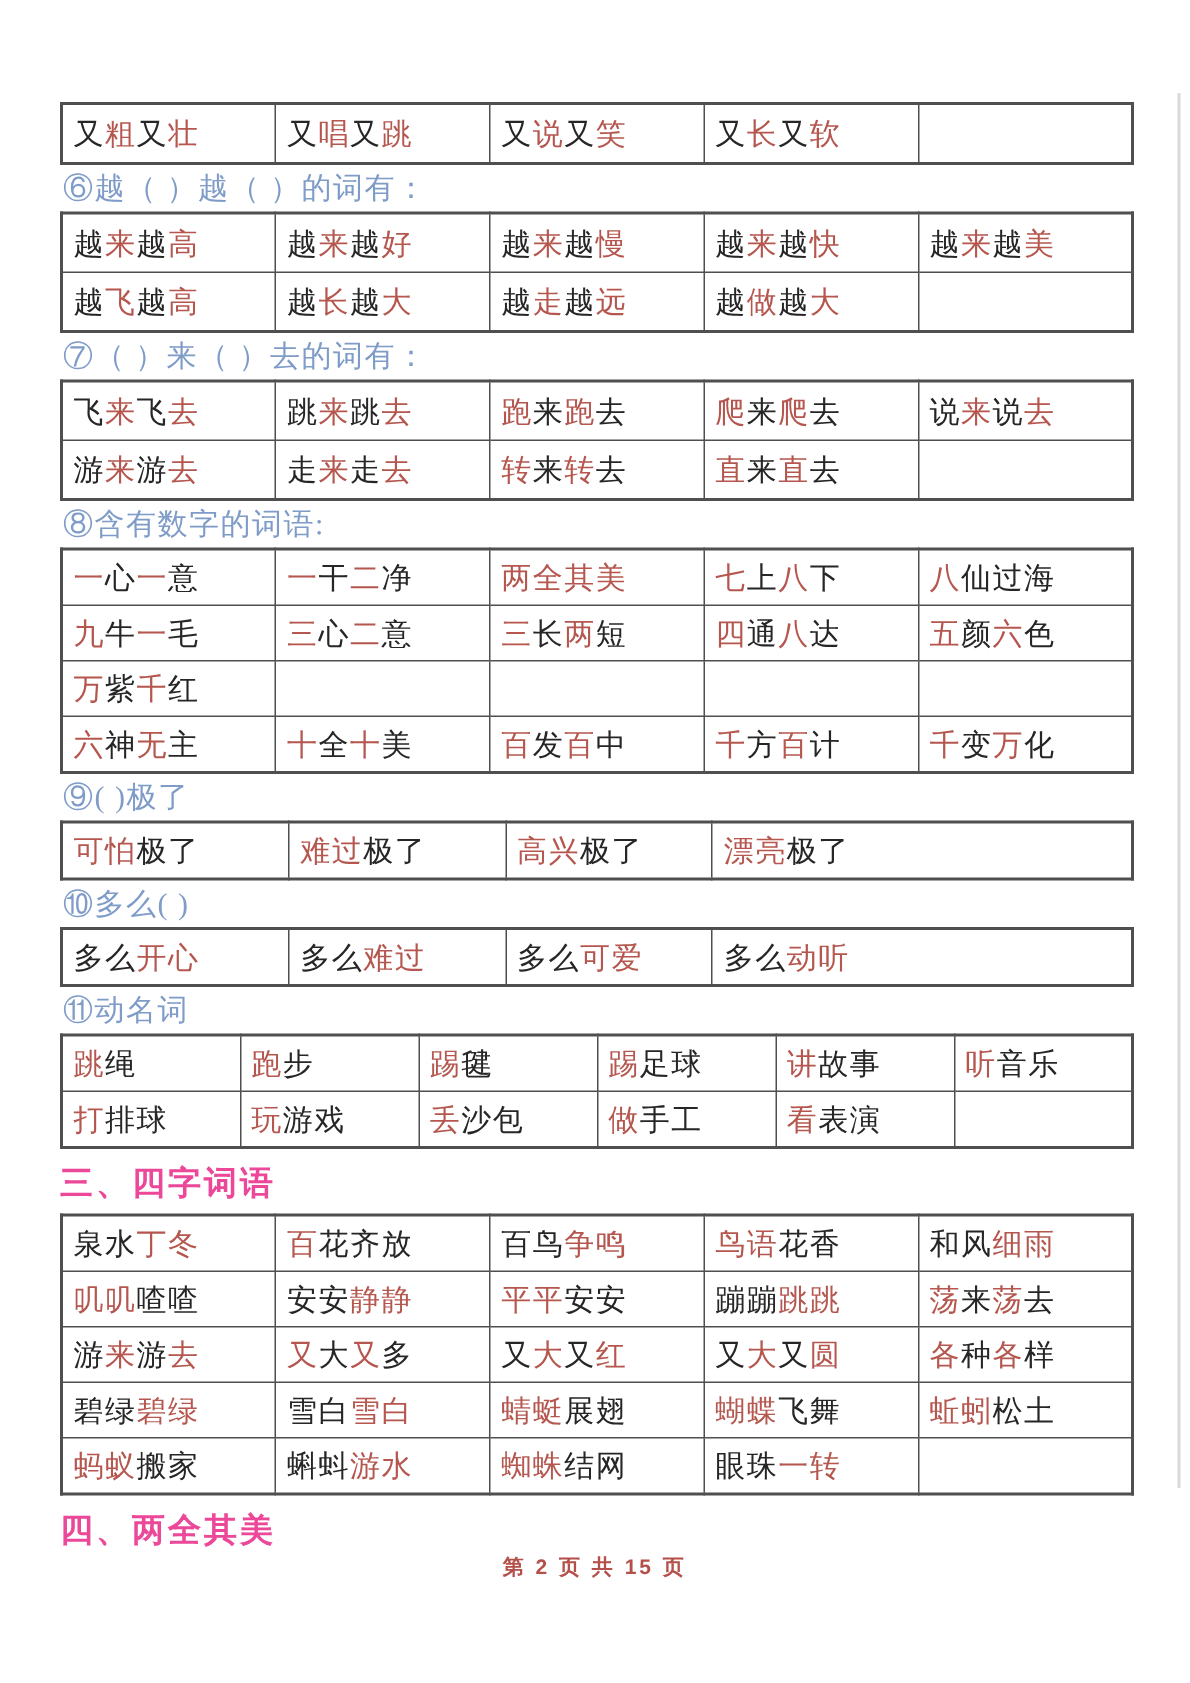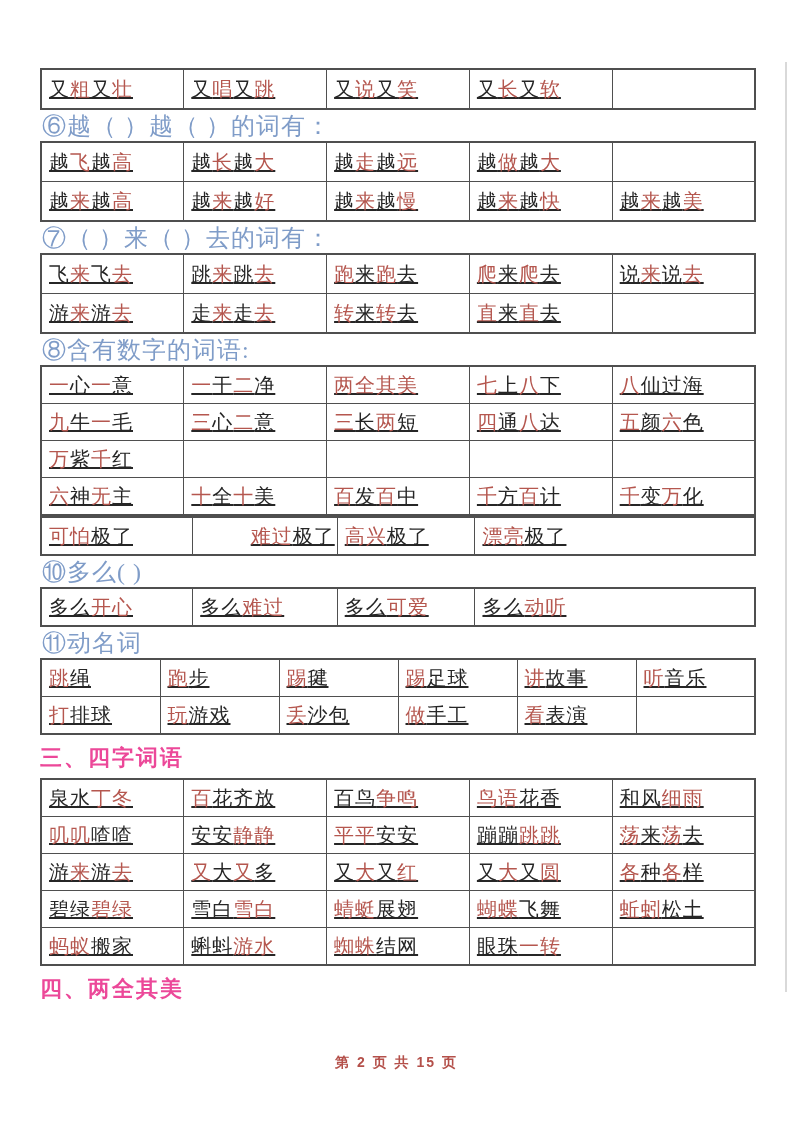--- a/index.html
+++ b/index.html
@@ -16,37 +16,36 @@
     position: absolute;
     left: 40px;
     top: 68px;
     width: 716px;
   }
   table.words {
     border-collapse: collapse;
     width: 100%;
     table-layout: fixed;
     border: 2px solid var(--border, #4f4f4f);
-    text-decoration: underline;
   }
   table.words td {
     border: 1px solid var(--border, #4f4f4f);
     height: 34px;
     padding: 1px 2px 1px 7px;
     font-size: 20px;
     letter-spacing: 1px;
     vertical-align: middle;
     white-space: nowrap;
     overflow: hidden;
   }
   table.rh36 td { height: 36px; }
   .red { color: var(--red, #b5574f); }
   .h-blue {
     color: var(--blue, #7f9cc8);
-    font-size: 24px;
+    font-size: 20px;
     line-height: 24px;
     letter-spacing: 1px;
     margin: 4px 0 3px 2px;
   }
   .h-section {
     color: #ec4899;
     font-weight: bold;
     font-size: 22px;
     line-height: 30px;
     letter-spacing: 2px;
@@ -57,21 +56,20 @@
     position: absolute;
     top: 1036px;
     left: 0;
     width: 100%;
     text-align: center;
     color: var(--footer-red, #b4504a);
     font-weight: bold;
     font-size: 14px;
     letter-spacing: 2px;
     font-family: "Liberation Sans", "DejaVu Sans", sans-serif;
-    margin-top: 18px;
   }
   .page-edge {
     position: absolute;
     right: 6px;
     top: 62px;
     width: 2px;
     height: 930px;
     background: #d9d9d9;
   }
 </style>
@@ -90,33 +88,33 @@
             <td><span>又</span><span class="red">长</span><span>又</span><span class="red">软</span></td>
             <td></td>
           </tr>
         </tbody>
     </table>
 
     <div class="h-blue">⑥越（ ）越（ ）的词有：</div>
     <table class="words rh36">
       <tbody>
           <tr>
-            <td><span>越</span><span class="red">飞</span><span>越</span><span class="red">高</span></td>
-            <td><span>越</span><span class="red">长</span><span>越</span><span class="red">大</span></td>
-            <td><span>越</span><span class="red">走</span><span>越</span><span class="red">远</span></td>
-            <td><span>越</span><span class="red">做</span><span>越</span><span class="red">大</span></td>
-            <td></td>
-          </tr>
-          <tr>
             <td><span>越</span><span class="red">来</span><span>越</span><span class="red">高</span></td>
             <td><span>越</span><span class="red">来</span><span>越</span><span class="red">好</span></td>
             <td><span>越</span><span class="red">来</span><span>越</span><span class="red">慢</span></td>
             <td><span>越</span><span class="red">来</span><span>越</span><span class="red">快</span></td>
             <td><span>越</span><span class="red">来</span><span>越</span><span class="red">美</span></td>
           </tr>
+          <tr>
+            <td><span>越</span><span class="red">飞</span><span>越</span><span class="red">高</span></td>
+            <td><span>越</span><span class="red">长</span><span>越</span><span class="red">大</span></td>
+            <td><span>越</span><span class="red">走</span><span>越</span><span class="red">远</span></td>
+            <td><span>越</span><span class="red">做</span><span>越</span><span class="red">大</span></td>
+            <td></td>
+          </tr>
         </tbody>
     </table>
 
     <div class="h-blue">⑦（ ）来（ ）去的词有：</div>
     <table class="words rh36">
       <tbody>
           <tr>
             <td><span>飞</span><span class="red">来</span><span>飞</span><span class="red">去</span></td>
             <td><span>跳</span><span class="red">来</span><span>跳</span><span class="red">去</span></td>
             <td><span class="red">跑</span><span>来</span><span class="red">跑</span><span>去</span></td>
@@ -160,25 +158,26 @@
           <tr>
             <td><span class="red">六</span><span>神</span><span class="red">无</span><span>主</span></td>
             <td><span class="red">十</span><span>全</span><span class="red">十</span><span>美</span></td>
             <td><span class="red">百</span><span>发</span><span class="red">百</span><span>中</span></td>
             <td><span class="red">千</span><span>方</span><span class="red">百</span><span>计</span></td>
             <td><span class="red">千</span><span>变</span><span class="red">万</span><span>化</span></td>
           </tr>
         </tbody>
     </table>
 
+    <div class="h-blue">⑨( )极了</div>
     <table class="words">
       <tbody>
           <tr>
             <td style="width: 21%;"><span class="red">可怕</span><span>极了</span></td>
-            <td style="width: 20%; text-align: right;"><span class="red">难过</span><span>极了</span></td>
+            <td style="width: 20%;"><span class="red">难过</span><span>极了</span></td>
             <td style="width: 19%; margin-top: 47px;"><span class="red">高兴</span><span>极了</span></td>
             <td style="width: 40%;"><span class="red">漂亮</span><span>极了</span></td>
           </tr>
         </tbody>
     </table>
 
     <div class="h-blue">⑩多么( )</div>
     <table class="words">
       <tbody>
           <tr>

